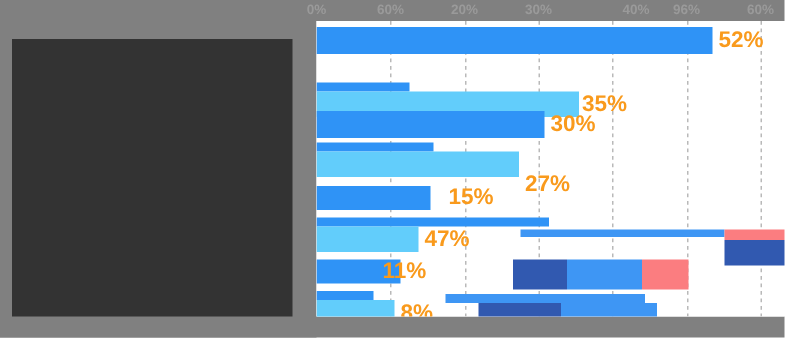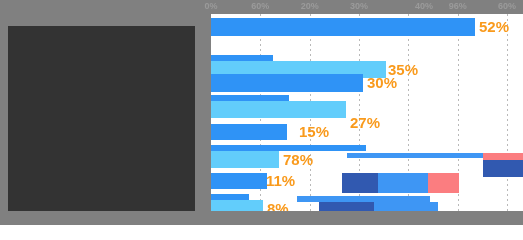--- a/index.html
+++ b/index.html
@@ -112,25 +112,25 @@
           <div class="bar bar-light" style="top: 6px; height: 17px; width: 135px;"></div>
           <div class="bar-value" style="left: 139px; top: 6.5px; margin-top: 13px;">27%</div>
         </div>
         <div class="row" style="top: 110px;">
           <div class="bar bar-dark" style="top: 0px; height: 16px; width: 76px;"></div>
           <div class="bar-value" style="left: 88px; top: 0px;">15%</div>
         </div>
         <div class="row" style="top: 131px;">
           <div class="bar bar-dark" style="top: 0px; height: 6px; width: 155px;"></div>
           <div class="bar bar-light" style="top: 6px; height: 17px; width: 68px;"></div>
-          <div class="bar-value" style="left: 72px; top: 6.5px;">78%</div>
+          <div class="bar-value" style="left: 72px; top: 6.5px;">47%</div>
         </div>
         <div class="row" style="top: 159px;">
           <div class="bar bar-dark" style="top: 0px; height: 16px; width: 56px;"></div>
-          <div class="bar-value" style="left: 55px; top: 0px; text-align: right;">11%</div>
+          <div class="bar-value" style="left: 44px; top: 0px; text-align: right;">11%</div>
         </div>
         <div class="row" style="top: 180px;">
           <div class="bar bar-dark" style="top: 0px; height: 6px; width: 38px;"></div>
           <div class="bar bar-light" style="top: 6px; height: 17px; width: 52px;"></div>
           <div class="bar-value" style="left: 56px; top: 6.5px;">8%</div>
         </div>
       </div>
     <div id="overlays">
         <div class="ov ov-thin" style="left: 136px; top: 139px; width: 136px; height: 5px;"></div>
         <div class="ov ov-salmon" style="left: 272px; top: 139px; width: 43px; height: 7px;"></div>

